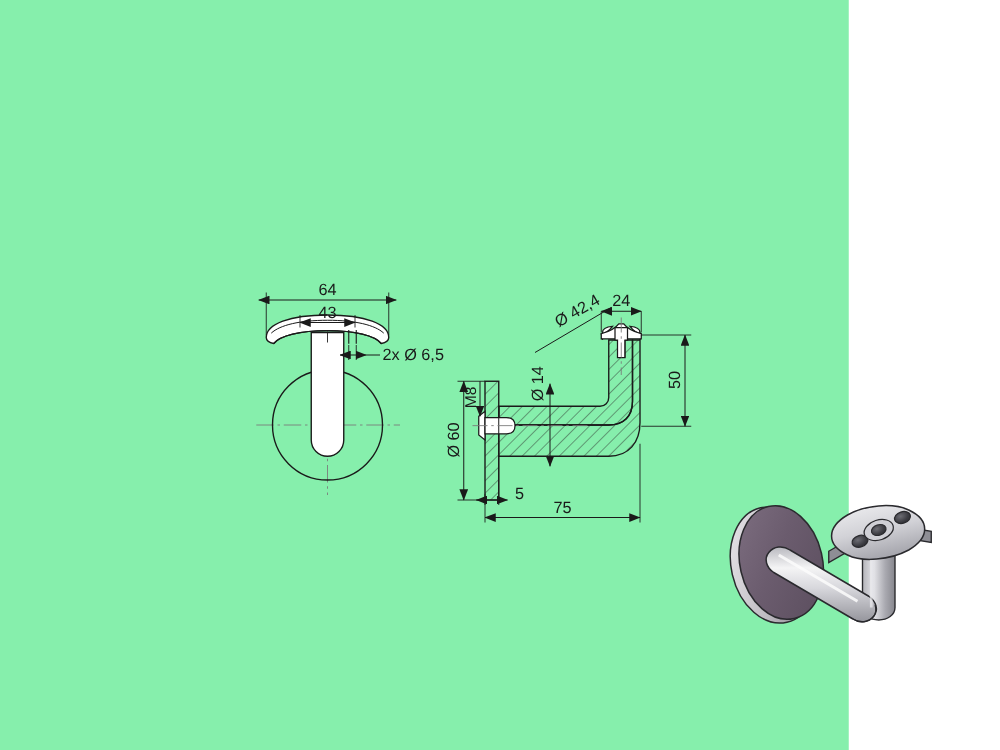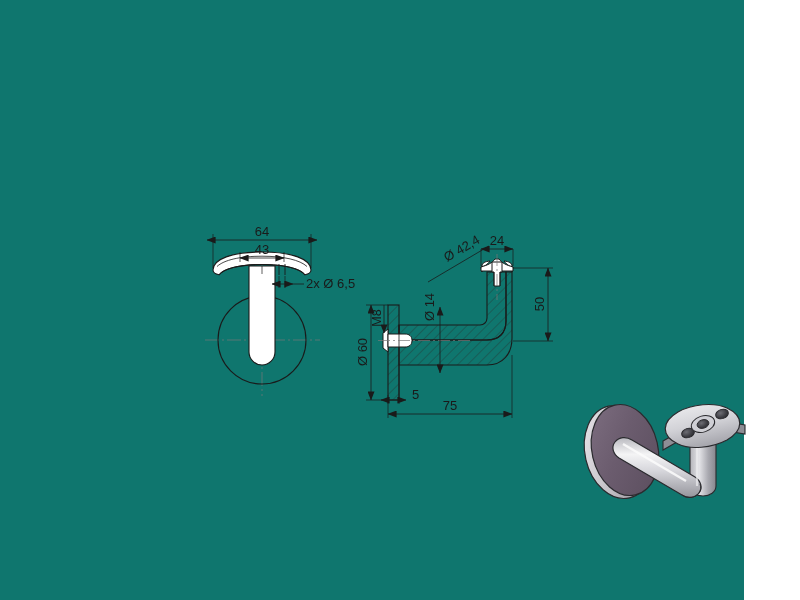--- a/index.html
+++ b/index.html
@@ -9,23 +9,23 @@
     background: #ffffff;
   }
   body {
     width: 800px;
     height: 600px;
     overflow: hidden;
     font-family: "Liberation Sans", sans-serif;
   }
   #drawing-canvas {
     position: relative;
-    width: 744px;
+    width: 679px;
     height: 600px;
-    background: #0f766e;
+    background: #86efac;
   }
   svg.sheet {
     position: absolute;
     left: 0;
     top: 0;
     width: 800px;
     height: 600px;
   }
   .dim-text {
     font-family: "Liberation Sans", sans-serif;

